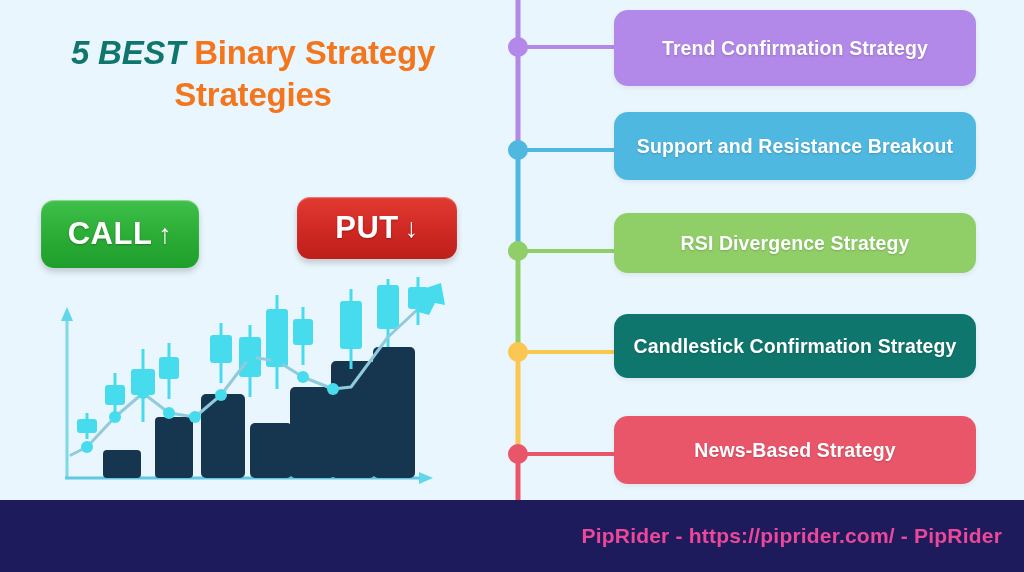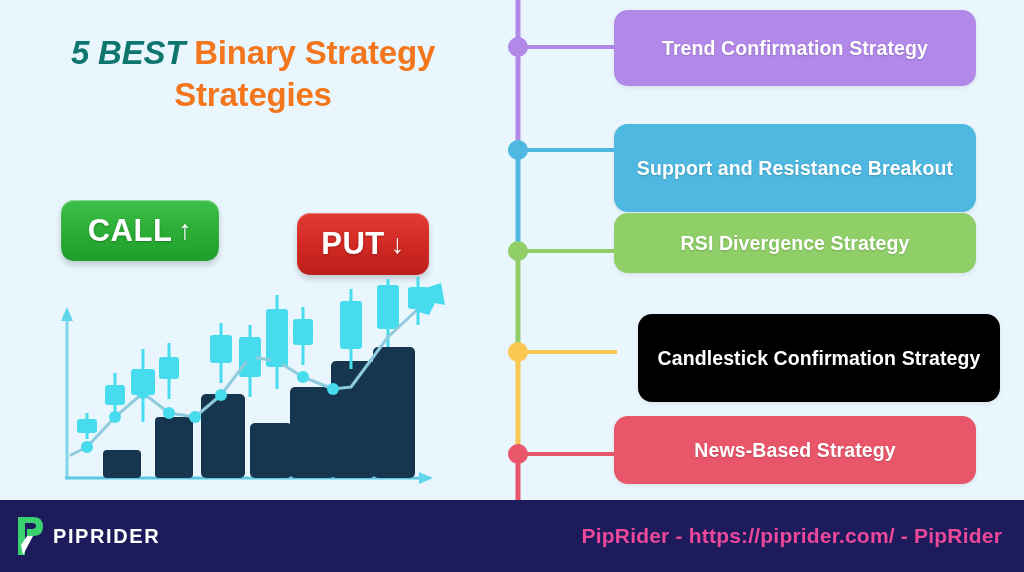--- a/index.html
+++ b/index.html
@@ -59,33 +59,31 @@
     color: #ffffff;
     font-weight: bold;
     font-size: 31px;
     letter-spacing: 0.5px;
     text-shadow: 0 1px 2px rgba(0,0,0,0.28);
   }
   .btn-call {
     left: 41px;
     top: 200px;
     width: 158px;
-    height: 61px;
+    height: 68px;
     background: linear-gradient(180deg, #3fc04a 0%, #2cae37 48%, #1f9e2c 100%);
     box-shadow: 0 4px 6px rgba(0,0,0,0.18), inset 0 1px 1px rgba(255,255,255,0.45);
-    margin-left: 20px;
   }
   .btn-put {
     left: 297px;
     top: 197px;
-    width: 132px;
+    width: 160px;
     height: 62px;
     background: linear-gradient(180deg, #e23b33 0%, #d22a24 48%, #bd1f1b 100%);
     box-shadow: 0 4px 6px rgba(0,0,0,0.18), inset 0 1px 1px rgba(255,255,255,0.35);
-    margin-top: 16px;
   }
   .btn .arrow { font-size: 27px; line-height: 1; display:inline-block; }
 
   
   .chart-illustration {
     position: absolute;
     left: 45px;
     top: 277px;
     width: 400px;
     height: 222px;
@@ -281,41 +279,34 @@
       <circle cx="13" cy="150" r="10" fill="#4fb8e0"></circle>
       <circle cx="13" cy="251" r="10" fill="#90ce68"></circle>
       <circle cx="13" cy="352" r="10" fill="#fac752"></circle>
       <circle cx="13" cy="454" r="10" fill="#e9566a"></circle>
     </svg>
 
     <div class="card" style="top:10px;height:76px;background:#b288e8;">
       <span>Trend Confirmation Strategy</span>
     </div>
 
-    <div class="card" style="top:124px;height:88px;background:#4fb8e0;">
+    <div class="card" style="top:112px;height:68px;background:#4fb8e0;">
       <span>Support and Resistance Breakout</span>
     </div>
 
     <div class="card" style="top:213px;height:60px;background:#90ce68;">
       <span>RSI Divergence Strategy</span>
     </div>
 
-    <div class="card" style="top:314px;height:88px;background:#000000;margin-left:24px;">
+    <div class="card" style="top:314px;height:64px;background:#0f766e;">
       <span>Candlestick Confirmation Strategy</span>
     </div>
 
     <div class="card" style="top:416px;height:68px;background:#e9566a;">
       <span>News-Based Strategy</span>
     </div>
   </div>
 
   <div class="footer">
-    <div class="footer-logo">
-      <svg width="30" height="42" viewBox="0 0 30 42">
-        <path d="M4 2 L20 2 Q29 2 29 12 Q29 21 19 21 L13 21 L13 14 L18 14 Q22 14 22 11 Q22 8 18 8 L11 8 L11 40 L4 40 Z" fill="#3bd16f"></path>
-        <path d="M13 21 L19 21 L9 40 L7 30 Z" fill="#ffffff"></path>
-      </svg>
-      <span class="footer-brand">PIPRIDER</span>
-    </div>
     <div class="footer-url">PipRider - https://piprider.com/ - PipRider</div>
   </div>
 
 </div>
 
 </body></html>

